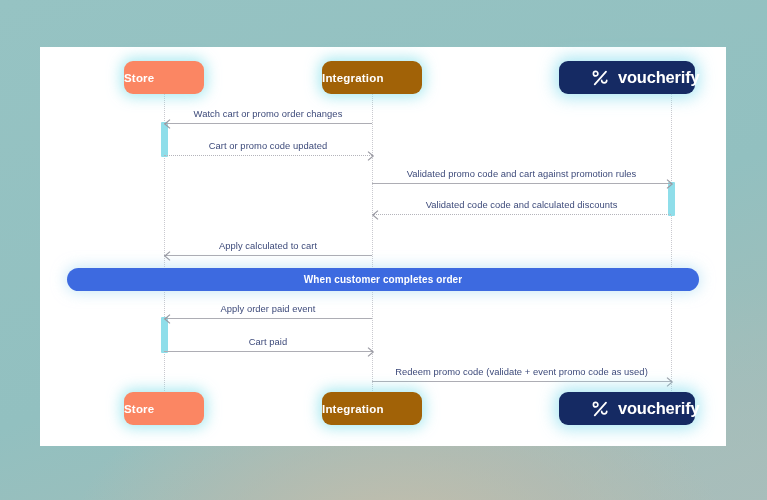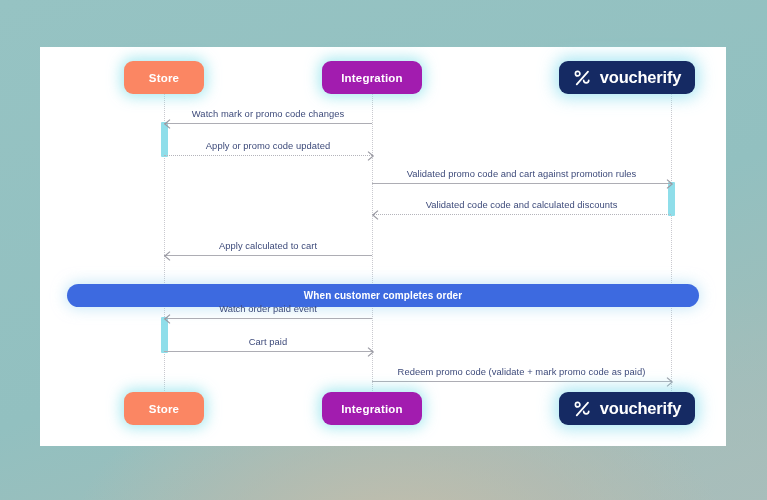--- a/index.html
+++ b/index.html
@@ -20,29 +20,29 @@
     position:absolute;left:40px;top:47px;width:686px;height:399px;
     background:#ffffff;
   }
   .lifeline{
     position:absolute;width:1px;top:0;
     border-left:1px dotted #c9c9cf;
   }
   .actbar{position:absolute;width:7px;background:#8fdeea;border-radius:1px;}
   .node{
     position:absolute;height:33px;border-radius:9px;
-    display:flex;align-items:center;justify-content:center;
+    display:flex;align-items:center;justify-content:flex-start;
     color:#ffffff;font-size:11.5px;font-weight:bold;
     letter-spacing:0.2px;white-space:nowrap;
   }
   .node.store{background:#fb8663;box-shadow:0 0 14px 3px rgba(140,225,235,0.75);}
-  .node.integration{background:#a21caf;box-shadow:0 0 14px 3px rgba(140,225,235,0.75);}
+  .node.integration{background:#a16207;box-shadow:0 0 14px 3px rgba(140,225,235,0.75);}
   .node.voucherify{
     background:#152a63;box-shadow:0 0 16px 4px rgba(150,225,240,0.8);
-    padding:0 25px;gap:9px;
+    padding:0 32px;gap:9px;
   }
   .vlogo-mark{
     width:18px;height:18px;flex:0 0 auto;display:block;
   }
   .vlogo-text{
     font-size:16.5px;font-weight:bold;letter-spacing:-0.2px;
     color:#ffffff;line-height:1;position:relative;top:-0.5px;
   }
   .msg{position:absolute;height:0;}
   .msg .line{
@@ -56,21 +56,20 @@
     white-space:nowrap;letter-spacing:0.05px;
   }
   .arrowhead{position:absolute;top:-4px;width:9px;height:9px;}
   .arrowhead svg{display:block;overflow:visible;}
   .banner{
     position:absolute;height:23px;border-radius:12px;
     background:#3d6ae0;
     display:flex;align-items:center;justify-content:center;
     color:#fff;font-size:10px;font-weight:bold;letter-spacing:0.1px;
     box-shadow:0 0 14px 2px rgba(160,215,240,0.55);
-    margin-top:16px;
   }
 </style>
 </head>
 <body>
 
 <div id="bg-gradient"></div>
 
 <div id="card">
 
   <div class="lifeline" style="left:124px;top:31px;height:337px;"></div>
@@ -100,31 +99,31 @@
     <span class="vlogo-text">voucherify</span>
   </div>
 
   <div class="msg" style="left:124px;top:76px;width:208px;">
     <div class="line"></div>
     <div class="arrowhead" style="left:0px;">
       <svg viewBox="0 0 10 10" width="10" height="10">
           <polyline points="6,0.6 0.8,5 6,9.4" fill="none" stroke="#9a9aa3" stroke-width="1.2"></polyline>
         </svg>
     </div>
-    <div class="label">Watch mark or promo code changes</div>
+    <div class="label">Watch cart or promo order changes</div>
   </div>
 
   <div class="msg dashed" style="left:124px;top:108px;width:208px;">
     <div class="line"></div>
     <div class="arrowhead" style="right:-1px;">
       <svg viewBox="0 0 10 10" width="10" height="10">
           <polyline points="4,0.6 9.2,5 4,9.4" fill="none" stroke="#9a9aa3" stroke-width="1.2"></polyline>
         </svg>
     </div>
-    <div class="label">Apply or promo code updated</div>
+    <div class="label">Cart or promo code updated</div>
   </div>
 
   <div class="msg" style="left:332px;top:136px;width:299px;">
     <div class="line"></div>
     <div class="arrowhead" style="right:-1px;">
       <svg viewBox="0 0 10 10" width="10" height="10">
           <polyline points="4,0.6 9.2,5 4,9.4" fill="none" stroke="#9a9aa3" stroke-width="1.2"></polyline>
         </svg>
     </div>
     <div class="label">Validated promo code and cart against promotion rules</div>
@@ -154,41 +153,41 @@
     <span>When customer completes order</span>
   </div>
 
   <div class="msg" style="left:124px;top:271px;width:208px;">
     <div class="line"></div>
     <div class="arrowhead" style="left:0px;">
       <svg viewBox="0 0 10 10" width="10" height="10">
           <polyline points="6,0.6 0.8,5 6,9.4" fill="none" stroke="#9a9aa3" stroke-width="1.2"></polyline>
         </svg>
     </div>
-    <div class="label">Watch order paid event</div>
+    <div class="label">Apply order paid event</div>
   </div>
 
   <div class="msg" style="left:124px;top:304px;width:208px;">
     <div class="line"></div>
     <div class="arrowhead" style="right:-1px;">
       <svg viewBox="0 0 10 10" width="10" height="10">
           <polyline points="4,0.6 9.2,5 4,9.4" fill="none" stroke="#9a9aa3" stroke-width="1.2"></polyline>
         </svg>
     </div>
     <div class="label">Cart paid</div>
   </div>
 
   <div class="msg" style="left:332px;top:334px;width:299px;">
     <div class="line"></div>
     <div class="arrowhead" style="right:-1px;">
       <svg viewBox="0 0 10 10" width="10" height="10">
           <polyline points="4,0.6 9.2,5 4,9.4" fill="none" stroke="#9a9aa3" stroke-width="1.2"></polyline>
         </svg>
     </div>
-    <div class="label">Redeem promo code (validate + mark promo code as paid)</div>
+    <div class="label">Redeem promo code (validate + event promo code as used)</div>
   </div>
 
   <div class="node store" style="left:84px;top:345px;width:80px;">
     <span>Store</span>
   </div>
 
   <div class="node integration" style="left:282px;top:345px;width:100px;">
     <span>Integration</span>
   </div>
 

